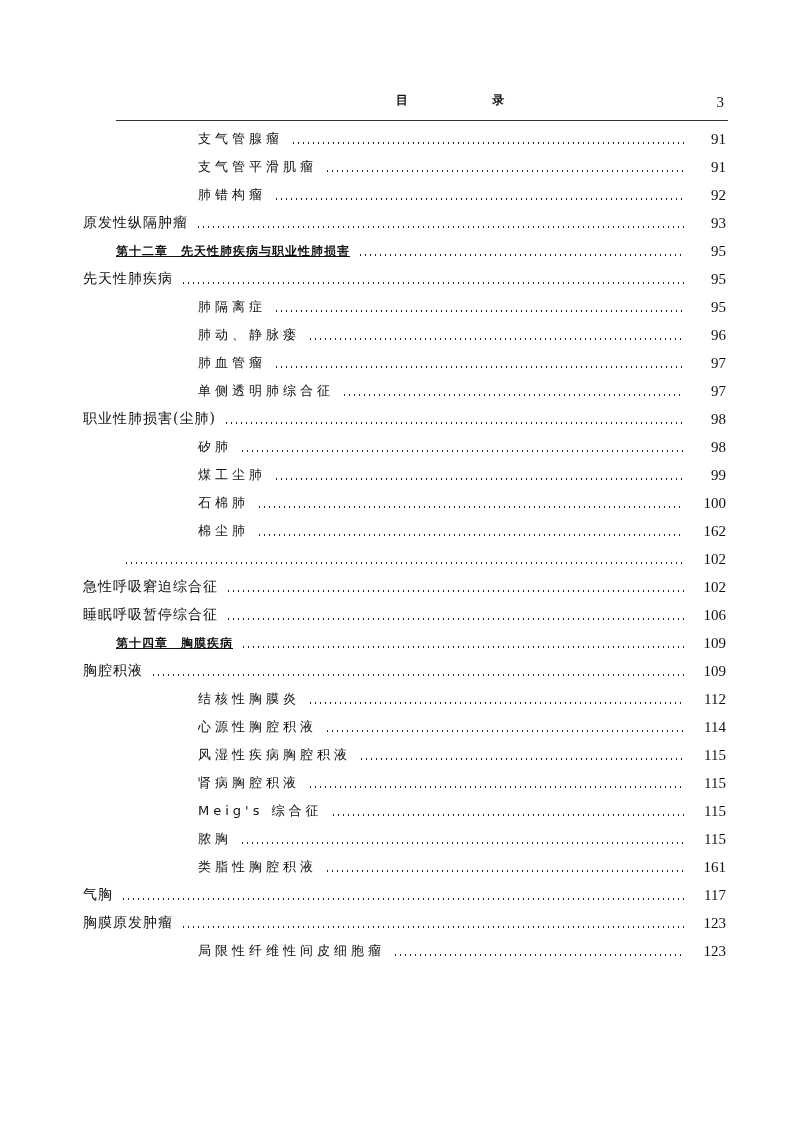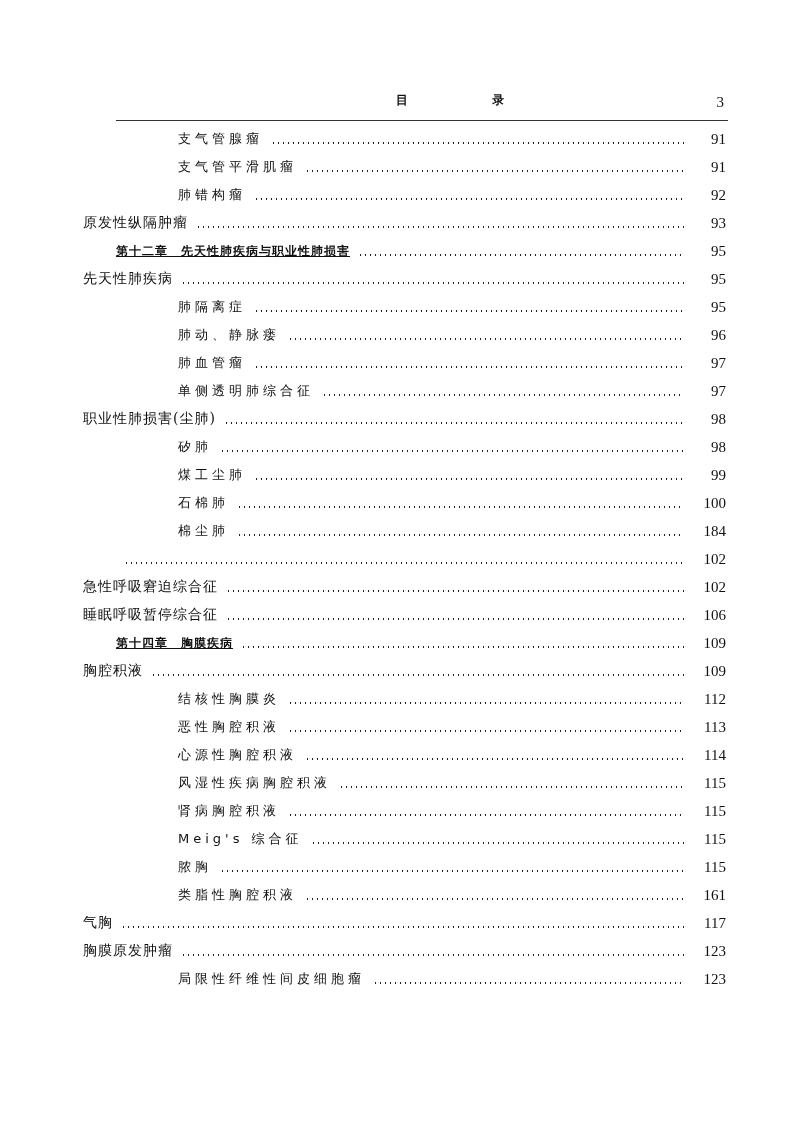--- a/index.html
+++ b/index.html
@@ -11,21 +11,21 @@
     .toc { position: absolute; left: 0; top: 125px; width: 793px; }
     .row { position: relative; height: 28px; display: flex; align-items: center; }
     .row .label { white-space: nowrap; font-size: 14px; letter-spacing: 2px; font-family: "DejaVu Sans", sans-serif; }
     .row .leader { flex: 1; height: 14px; margin: 0 8px 0 8px; background-image: radial-gradient(circle, #222 0.9px, transparent 1.1px); background-size: 5px 4px; background-repeat: repeat-x; background-position: left 9px; }
     .row .page { width: 34px; text-align: right; font-size: 15px; font-family: "Liberation Serif", serif; padding-right: 0; }
     .row.lvl0 { padding-left: 116px; padding-right: 67px; }
     .row.lvl0 .label { font-weight: bold; font-size: 12px; letter-spacing: 1px; text-decoration: underline; }
     .row.lvl1 { padding-left: 83px; padding-right: 67px; }
     .row.lvl1 .label { font-family: "DejaVu Serif", serif; letter-spacing: 1px; }
     .row.lvl2 { padding-left: 178px; padding-right: 67px; }
-    .row.lvl2 .label { letter-spacing: 4px; font-size: 13px; }
+    .row.lvl2 .label { letter-spacing: 4px; font-size: 13px; margin-left: 20px; }
   </style>
 </head>
 <body>
 
 <div class="header">
   <div class="header-title">目 录</div>
   <div class="header-page">3</div>
 </div>
 <div class="rule"></div>
 
@@ -96,21 +96,21 @@
       <span class="page">99</span>
     </div>
     <div class="row lvl2">
       <span class="label">石棉肺</span>
       <span class="leader"></span>
       <span class="page">100</span>
     </div>
     <div class="row lvl2">
       <span class="label">棉尘肺</span>
       <span class="leader"></span>
-      <span class="page">184</span>
+      <span class="page">162</span>
     </div>
     <div class="row lvl0">
       <span class="leader"></span>
       <span class="page">102</span>
     </div>
     <div class="row lvl1">
       <span class="label">急性呼吸窘迫综合征</span>
       <span class="leader"></span>
       <span class="page">102</span>
     </div>
@@ -126,25 +126,20 @@
     </div>
     <div class="row lvl1">
       <span class="label">胸腔积液</span>
       <span class="leader"></span>
       <span class="page">109</span>
     </div>
     <div class="row lvl2">
       <span class="label">结核性胸膜炎</span>
       <span class="leader"></span>
       <span class="page">112</span>
-    </div>
-    <div class="row lvl2">
-      <span class="label">恶性胸腔积液</span>
-      <span class="leader"></span>
-      <span class="page">113</span>
     </div>
     <div class="row lvl2">
       <span class="label">心源性胸腔积液</span>
       <span class="leader"></span>
       <span class="page">114</span>
     </div>
     <div class="row lvl2">
       <span class="label">风湿性疾病胸腔积液</span>
       <span class="leader"></span>
       <span class="page">115</span>

